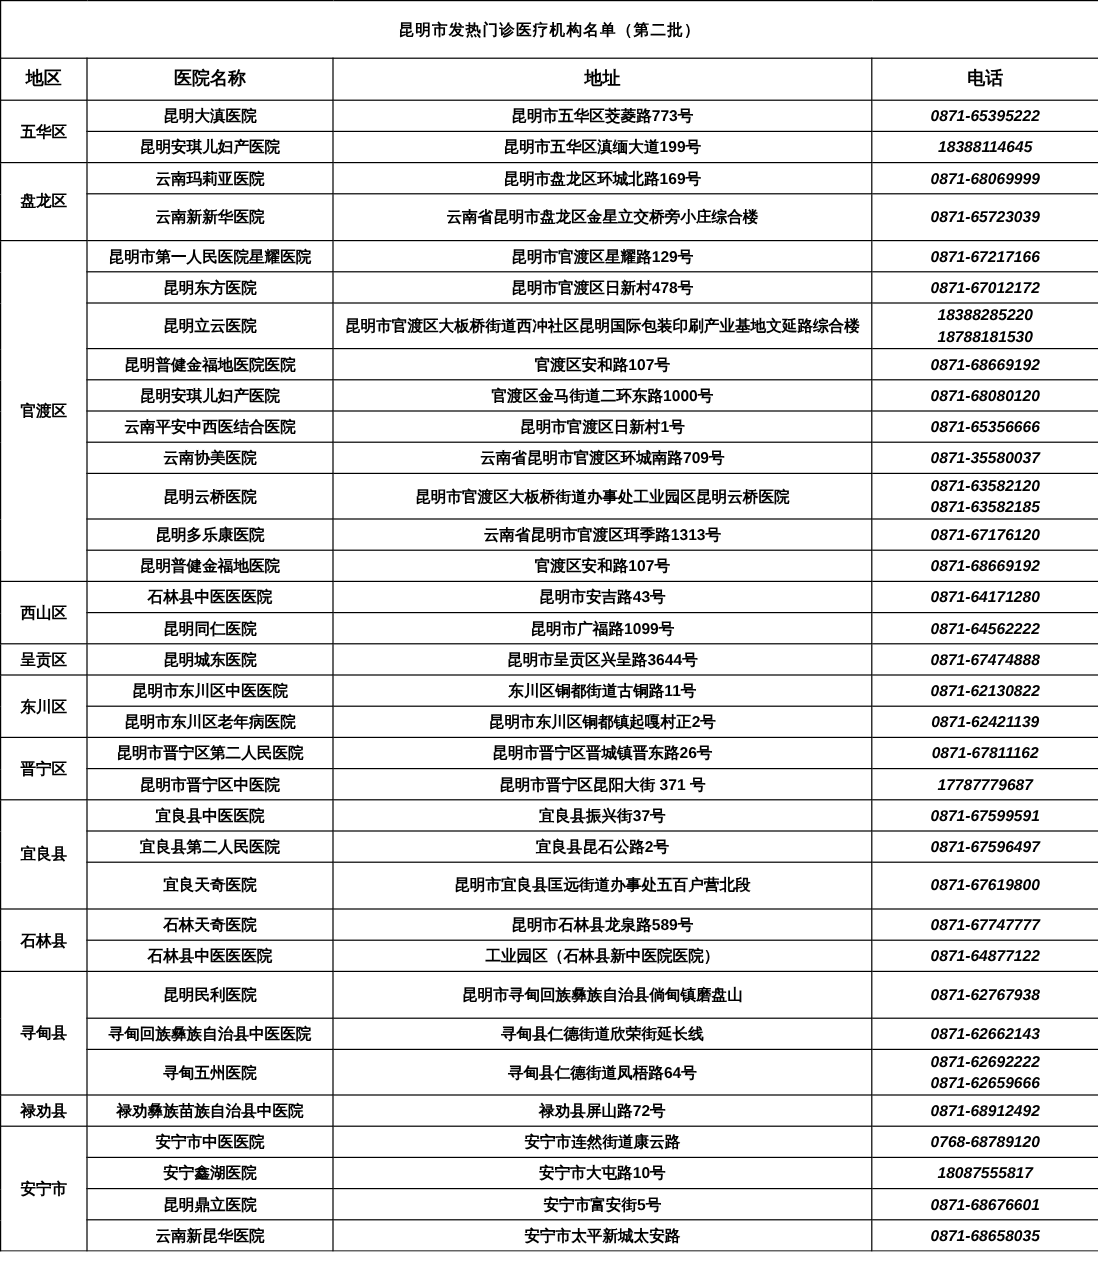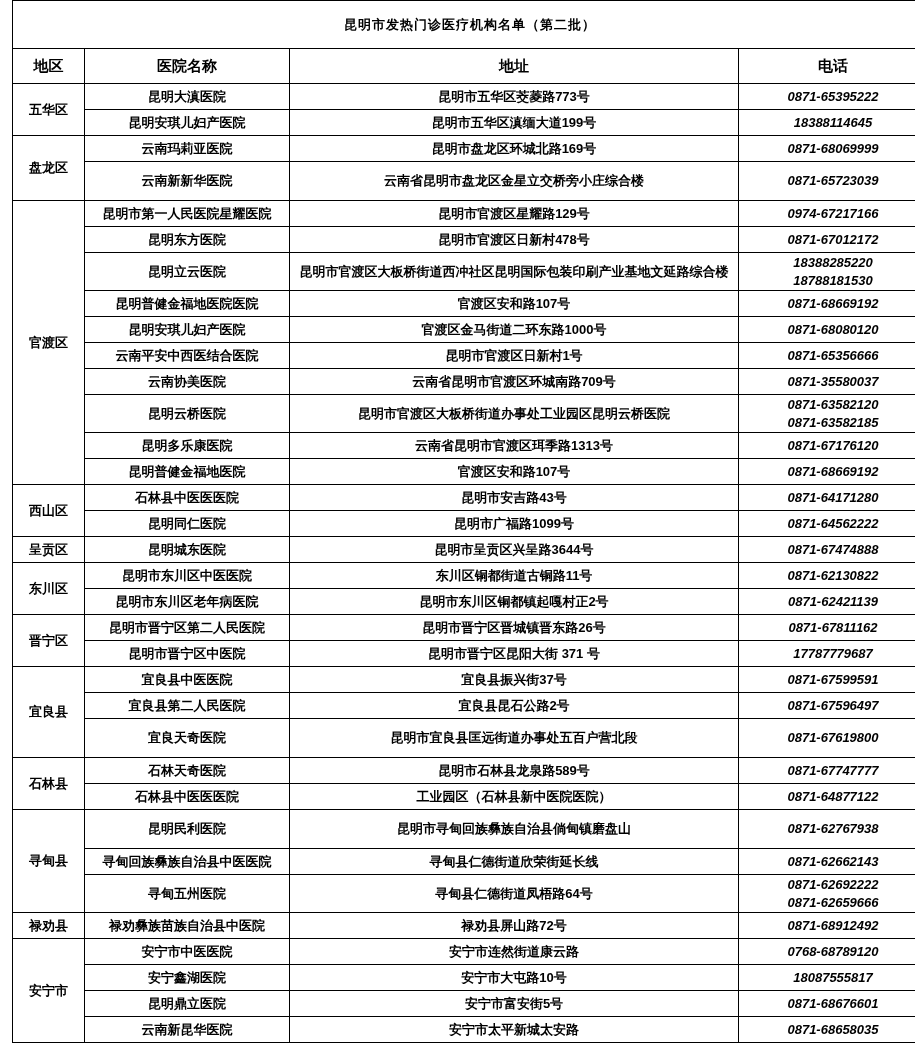--- a/index.html
+++ b/index.html
@@ -5,21 +5,20 @@
   html, body {
     margin: 0;
     padding: 0;
     background: #ffffff;
     font-family: "Liberation Sans", "DejaVu Sans", sans-serif;
     color: #000000;
   }
   .doc {
     width: 915px;
     box-sizing: border-box;
-    padding-left: 12px;
   }
   table.hospital-table {
     width: 915px;
     border-collapse: collapse;
     table-layout: fixed;
   }
   table.hospital-table td, table.hospital-table th {
     border: 1px solid #000000;
     text-align: center;
     vertical-align: middle;
@@ -107,21 +106,21 @@
           <td class="address-cell">云南省昆明市盘龙区金星立交桥旁小庄综合楼</td>
           <td class="phone-cell">
             <span class="phone-line">0871-65723039</span>
           </td>
         </tr>
         <tr>
           <td class="region-cell" rowspan="10">官渡区</td>
           <td class="hospital-cell">昆明市第一人民医院星耀医院</td>
           <td class="address-cell">昆明市官渡区星耀路129号</td>
           <td class="phone-cell">
-            <span class="phone-line">0974-67217166</span>
+            <span class="phone-line">0871-67217166</span>
           </td>
         </tr>
         <tr>
           <td class="hospital-cell">昆明东方医院</td>
           <td class="address-cell">昆明市官渡区日新村478号</td>
           <td class="phone-cell">
             <span class="phone-line">0871-67012172</span>
           </td>
         </tr>
         <tr>

